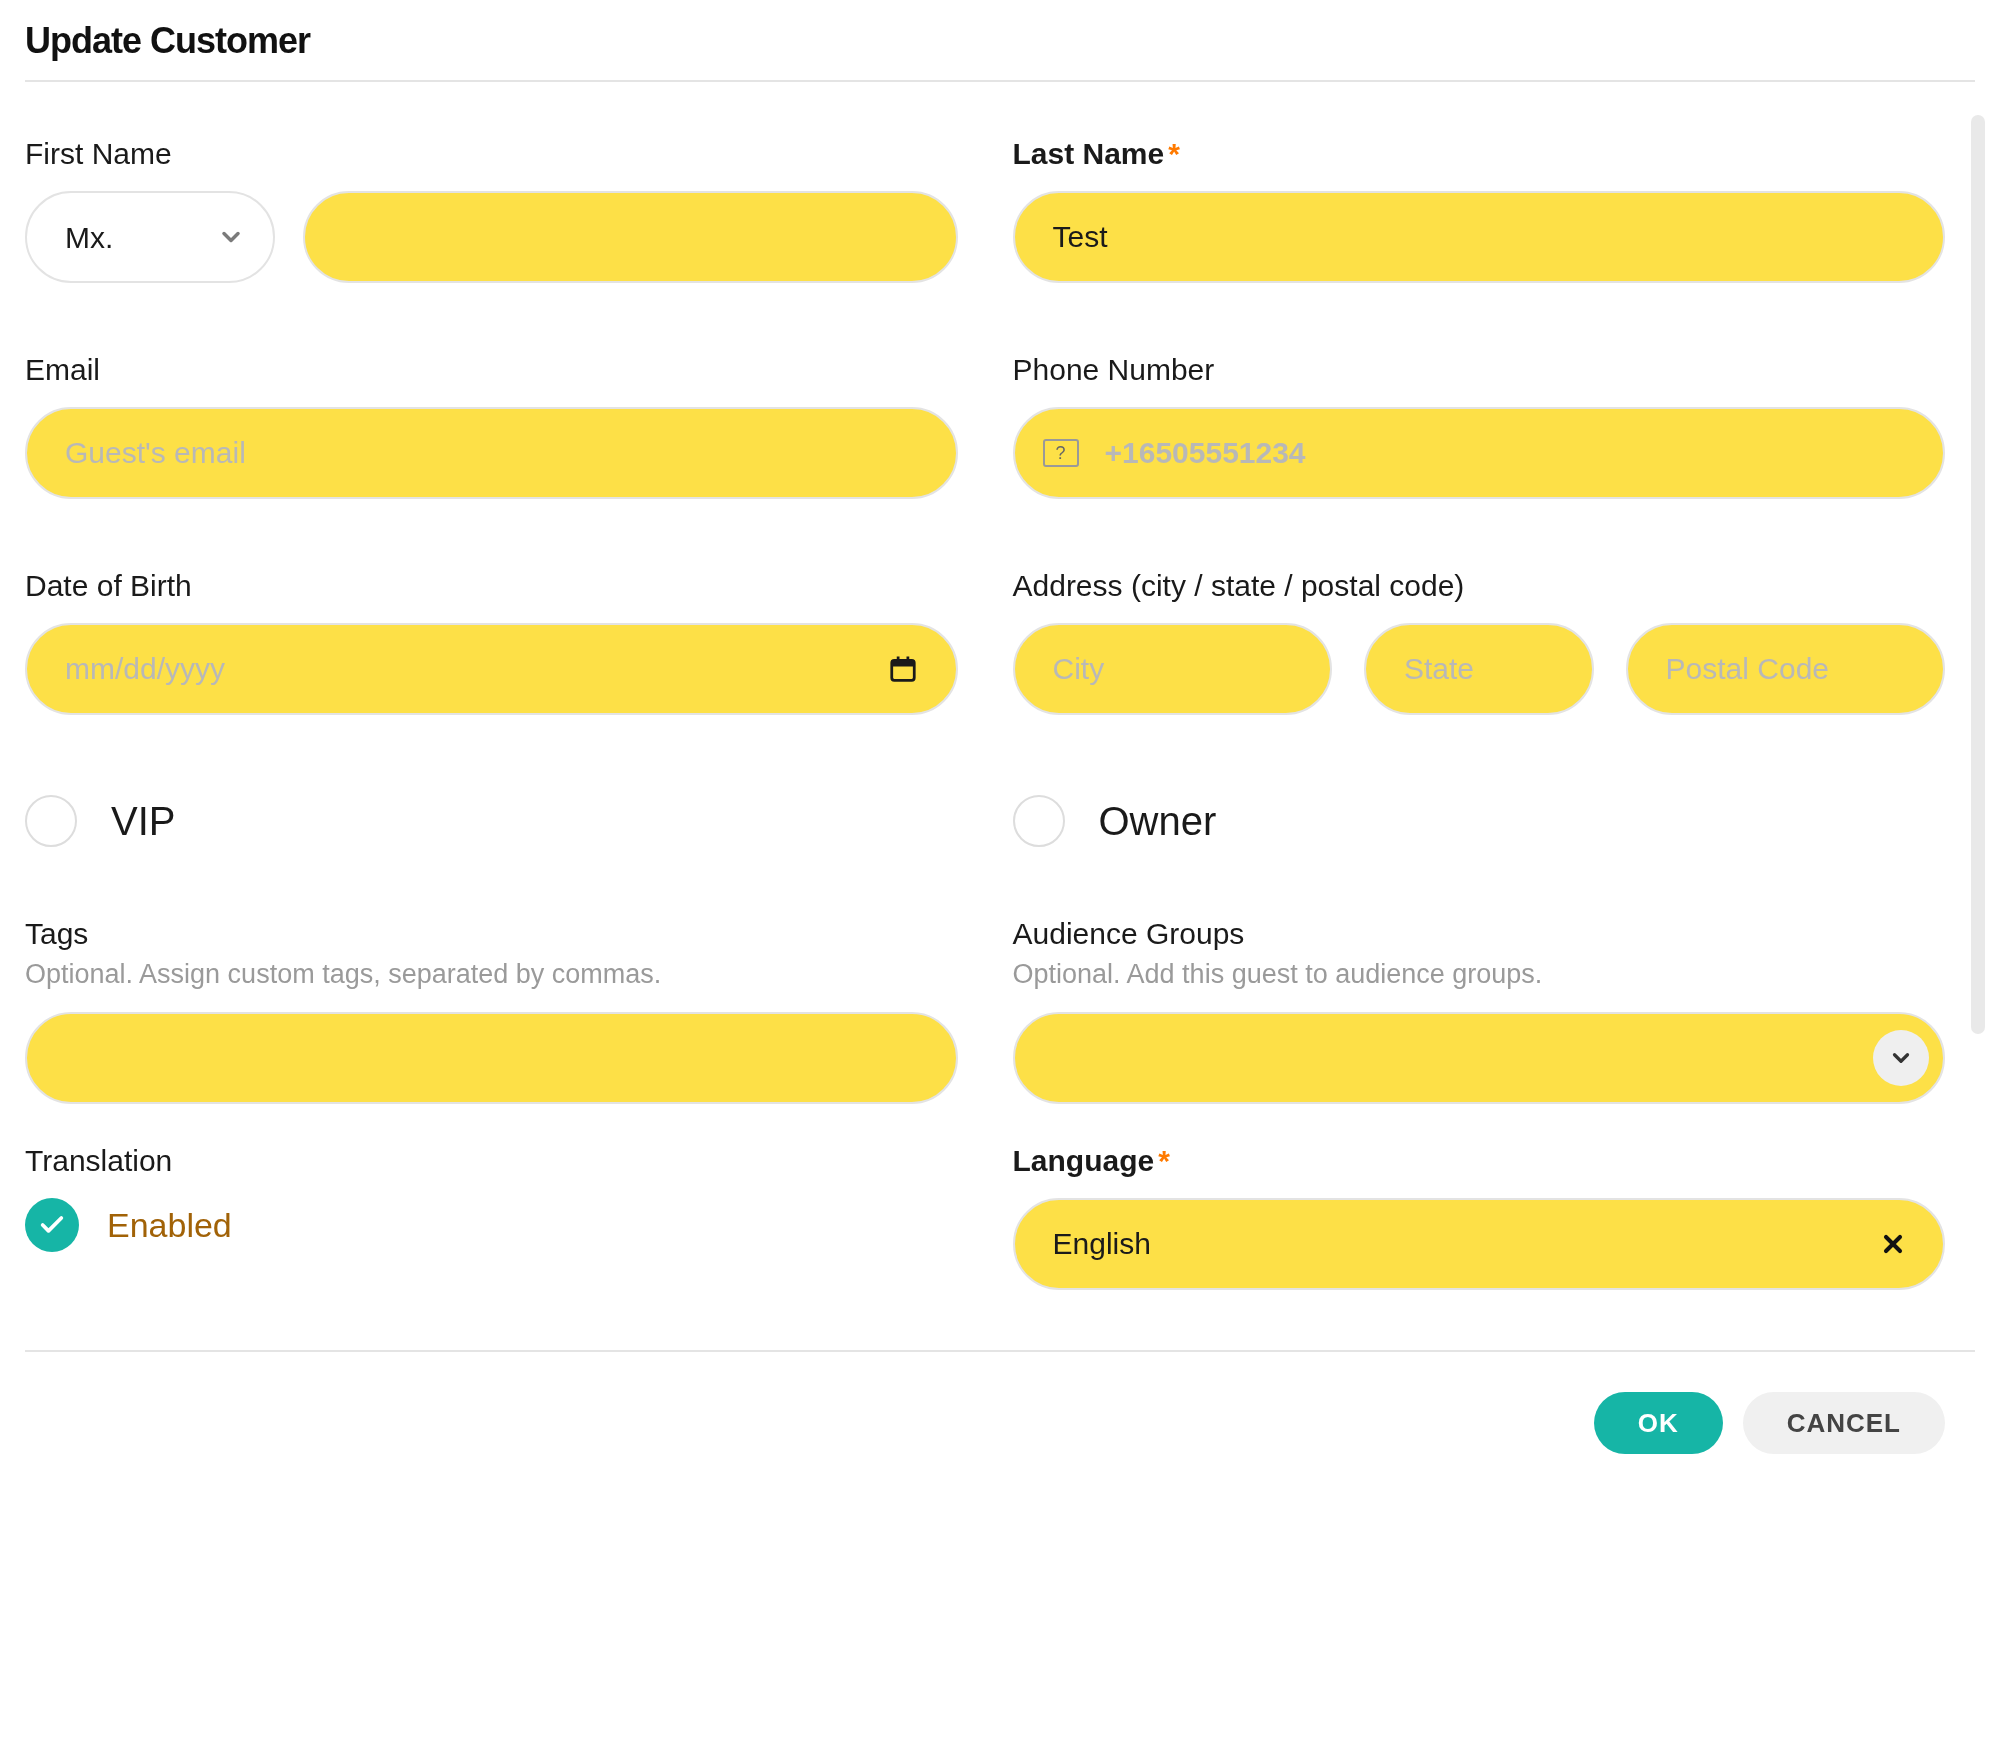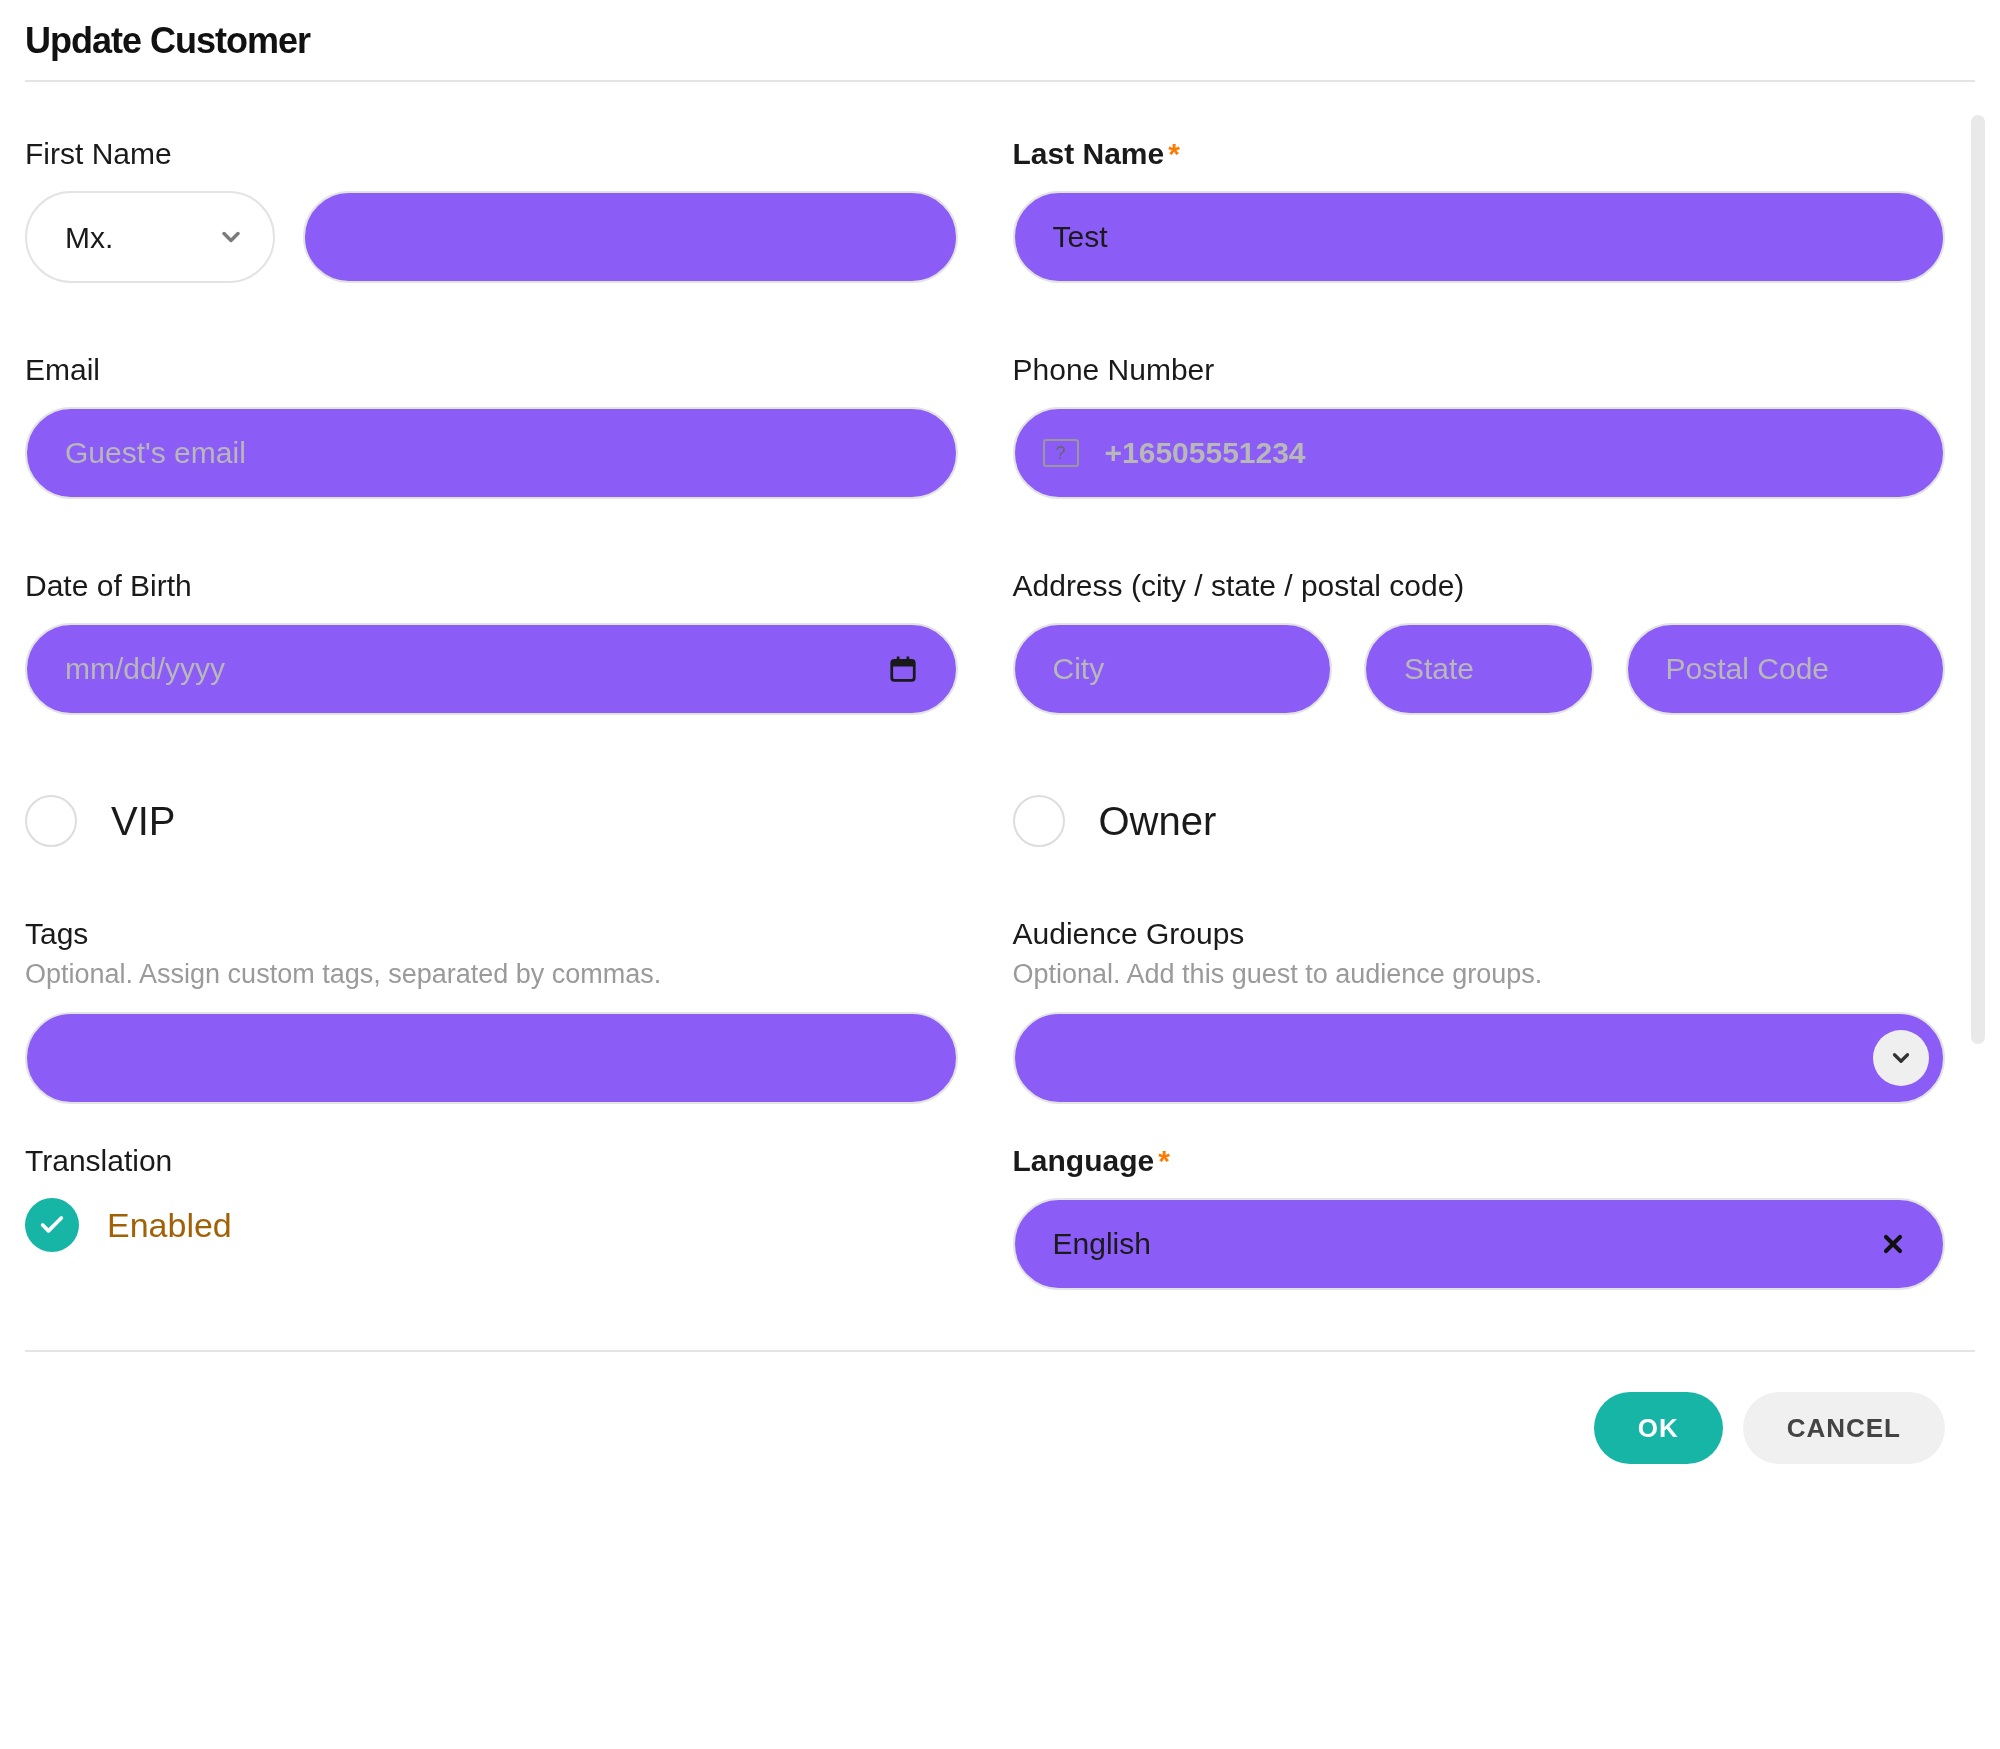--- a/index.html
+++ b/index.html
@@ -62,21 +62,21 @@
       font-size: 27px;
       color: #9a9a9a;
       margin-top: -12px;
       margin-bottom: 22px;
     }
     .pill-input, .pill-select {
       width: 100%;
       height: 92px;
       border: 2px solid #e3e3e3;
       border-radius: 46px;
-      background: #8b5cf6;
+      background: #fde047;
       font-size: 30px;
       color: #1a1a1a;
       padding: 0 38px;
       outline: none;
     }
     .pill-input::placeholder { color: #b8b8b8; }
     .pill-select {
       appearance: none;
       -webkit-appearance: none;
       padding-right: 60px;
@@ -146,21 +146,21 @@
     .toggle-row { display:flex; align-items:center; gap: 28px; margin-top: 10px; }
     .toggle-on {
       width: 54px; height: 54px; border-radius:50%;
       background:#16b5a6; color:#fff;
       display:flex; align-items:center; justify-content:center;
       flex-shrink:0;
     }
     .toggle-label { font-size: 34px; color:#a16207;text-align:center; }
     .footer-actions { display:flex; justify-content:flex-end; gap: 20px; padding-right: 30px; }
     .btn {
-      height: 72px; border-radius: 38px; border:none;
+      height: 62px; border-radius: 38px; border:none;
       font-size: 26px; font-weight: 700; letter-spacing: 1px;
       padding: 0 44px; cursor:pointer;
     }
     .btn-primary { background:#16b5a6; color:#fff; }
     .btn-secondary { background:#f0f0f0; color:#444; }
     svg { display:block; }
   </style>
 </head>
 <body>
 

